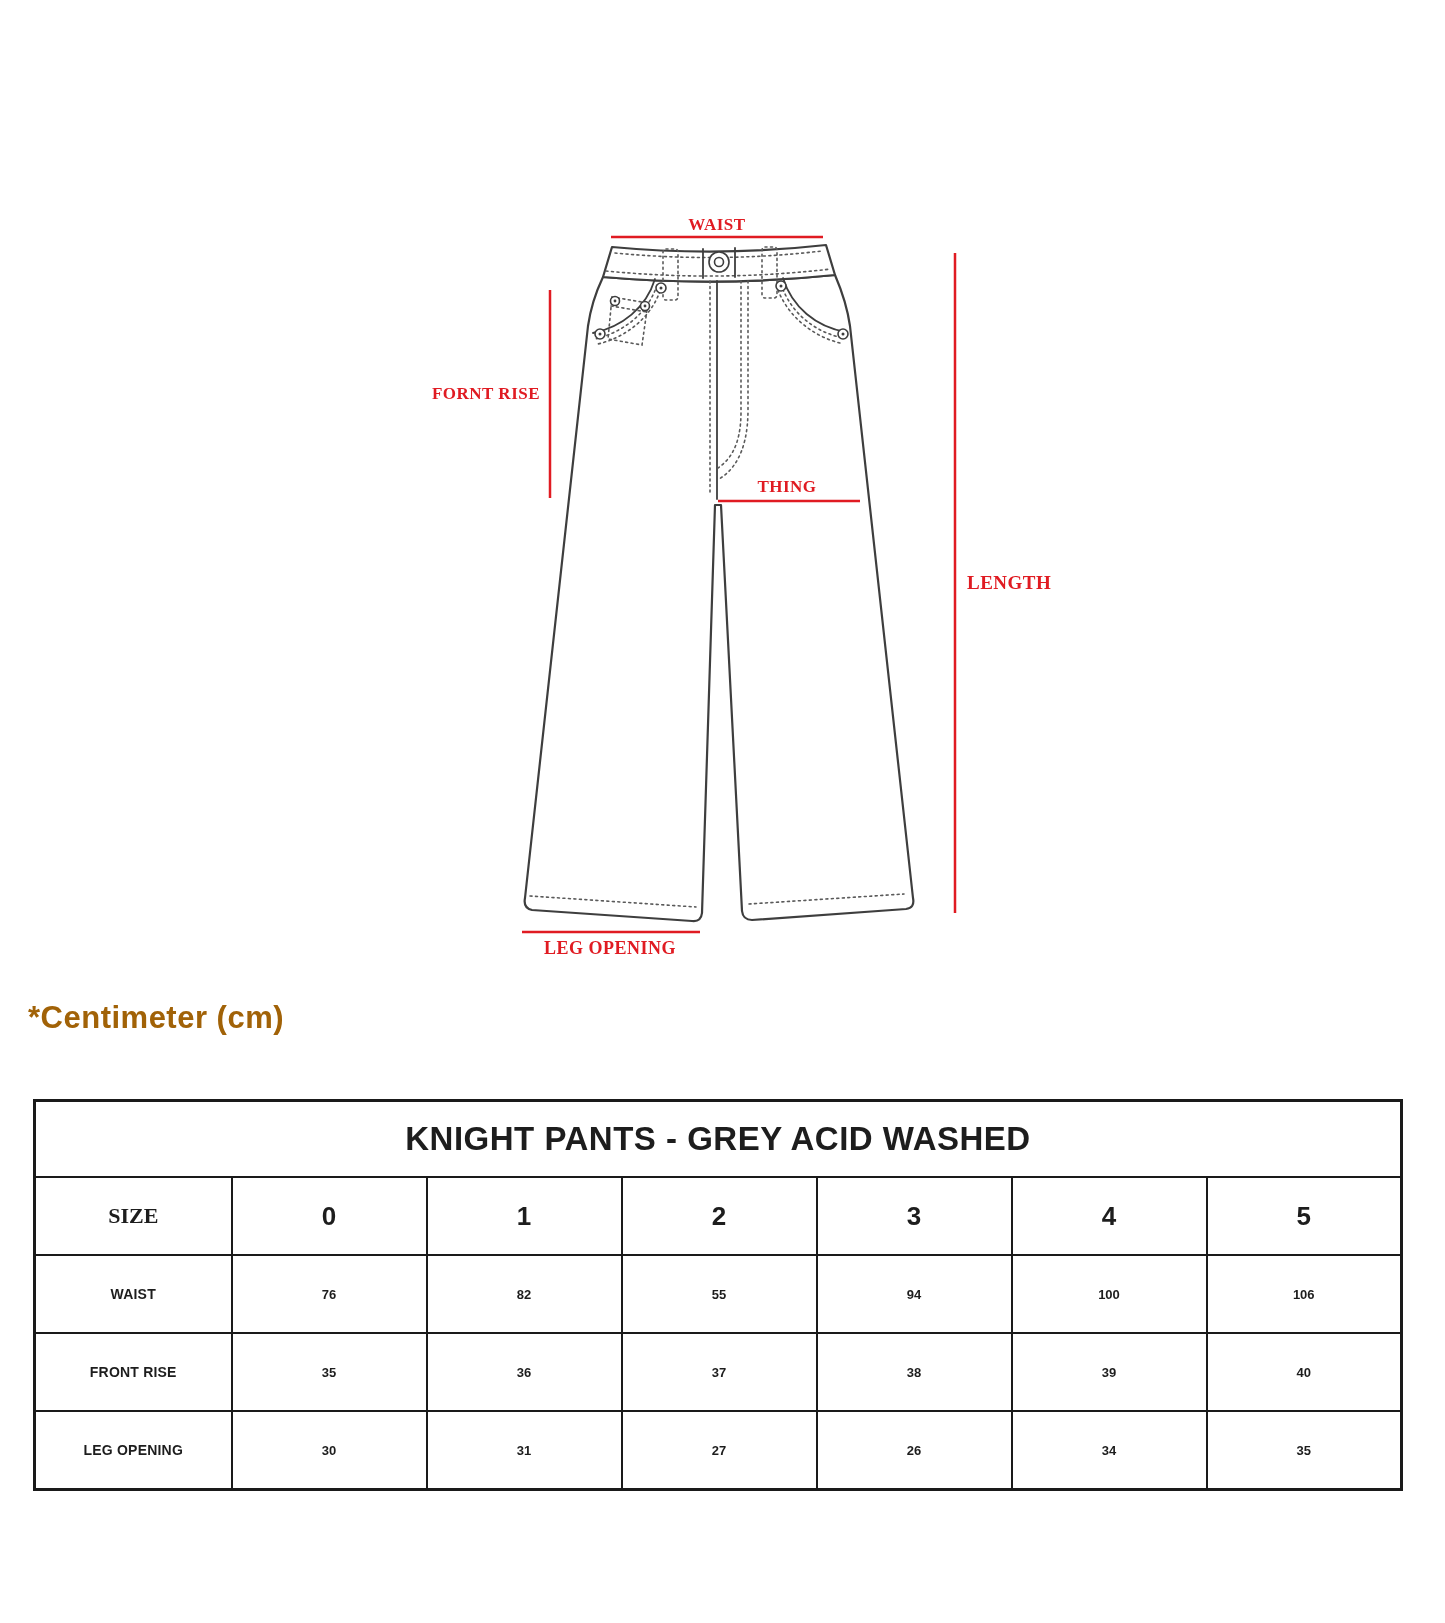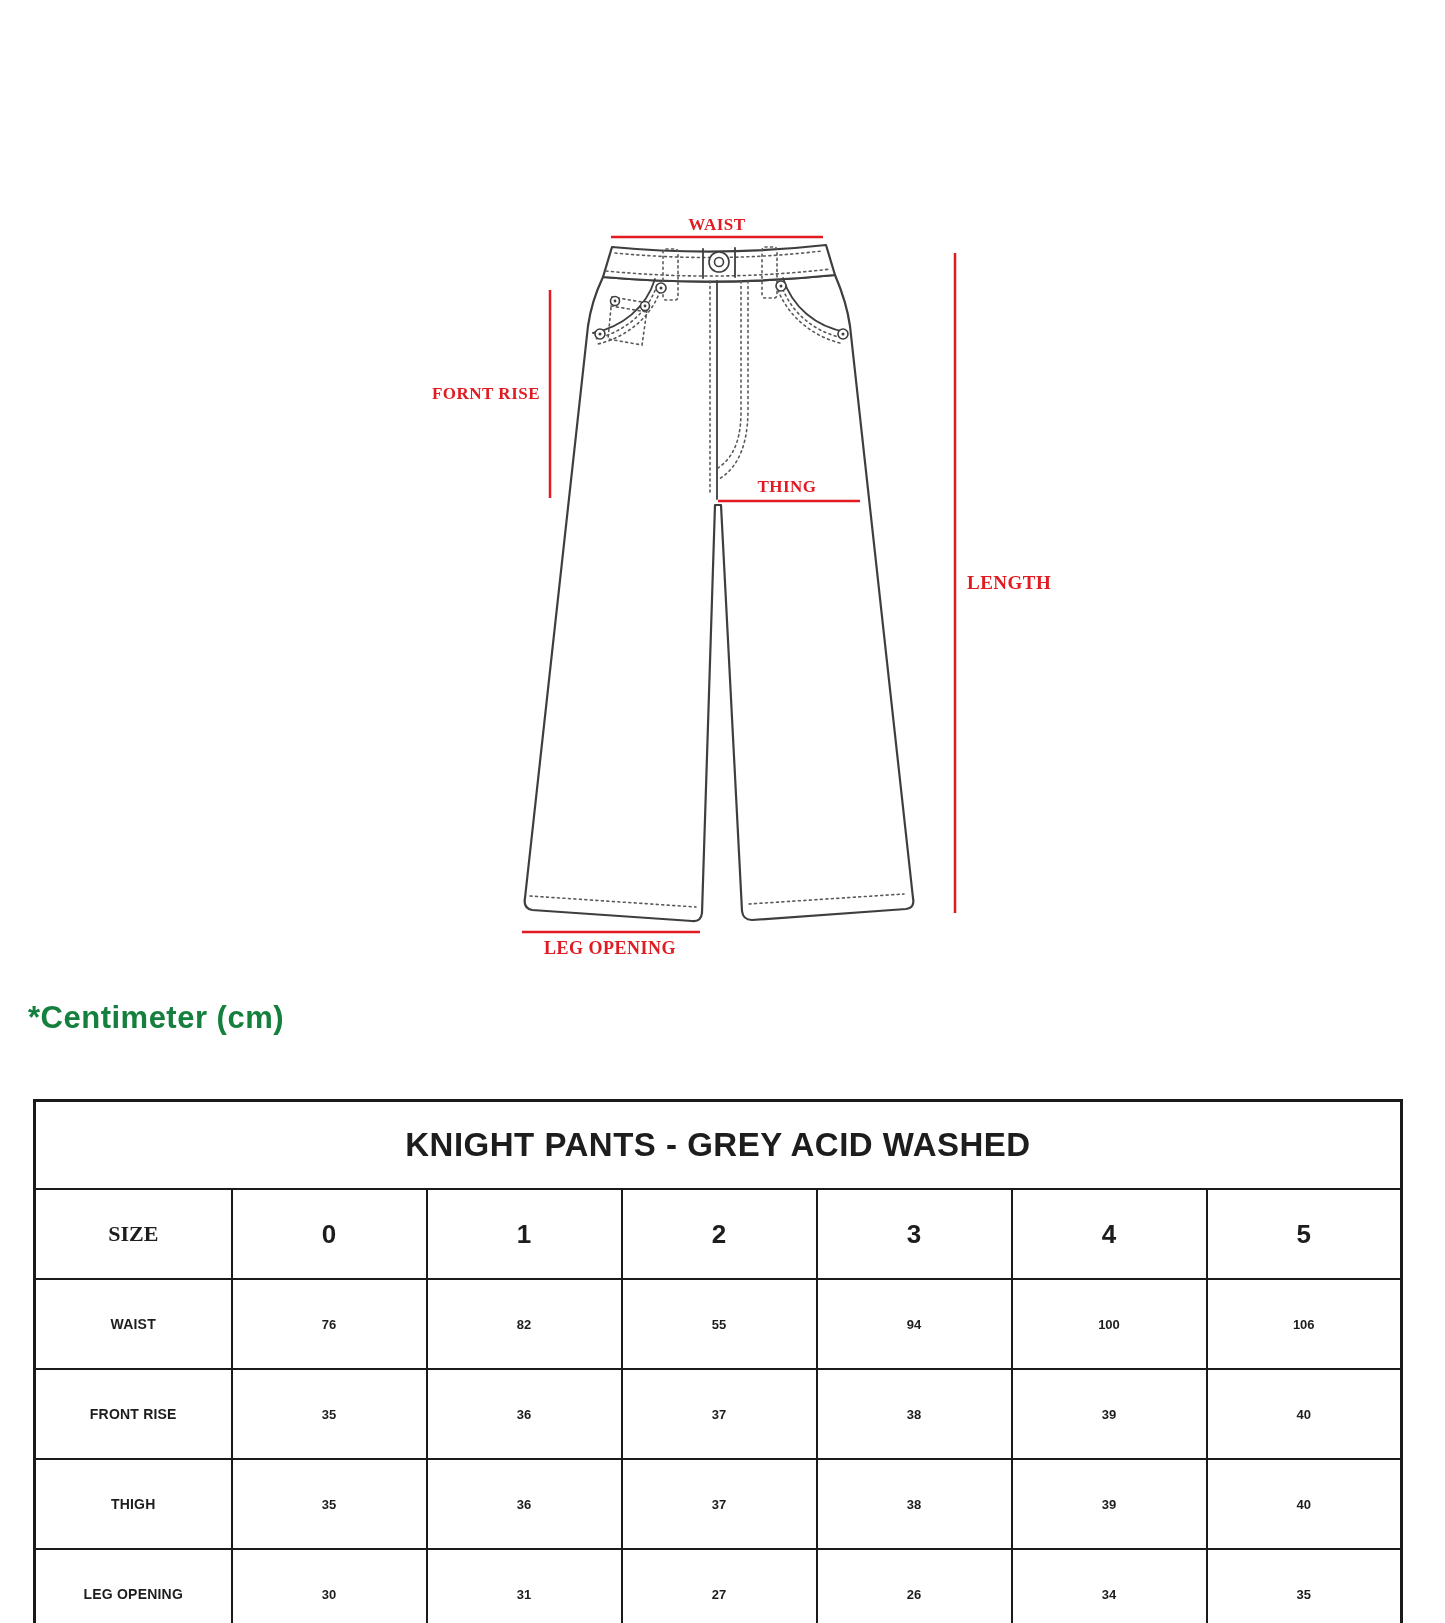--- a/index.html
+++ b/index.html
@@ -1,24 +1,24 @@
 <!DOCTYPE html>
 <html><head>
 <meta charset="utf-8">
 <style>
   html,body{margin:0;padding:0;background:#ffffff;}
   .page{position:relative;width:1445px;height:1623px;background:#ffffff;
         font-family:"Liberation Sans",sans-serif;overflow:hidden;border-radius:14px;}
   .diagram-svg{position:absolute;left:0;top:0;display:block;}
   .unit-note{position:absolute;left:28px;top:1000px;font-size:31px;font-weight:bold;
-             color:#15803d;letter-spacing:.5px;}
+             color:#a16207;letter-spacing:.5px;}
   table.size-chart{position:absolute;left:33px;top:1099px;width:1370px;
                    border-collapse:collapse;table-layout:fixed;border:3px solid #1a1a1a;}
   .size-chart td{border:2px solid #1a1a1a;text-align:center;vertical-align:middle;
-                 color:#1d1d1d;background:#ffffff;padding:14px;}
+                 color:#1d1d1d;background:#ffffff;padding:8px;}
   .title-cell{height:58px;font-size:33px;font-weight:bold;letter-spacing:.5px;}
   .size-row td{height:60px;}
   .size-label{font-size:22px;font-weight:bold;font-family:Liberation Serif, serif;}
   .size-num{font-size:26px;font-weight:bold;}
   .measure-row td{height:60px;}
   .row-label{font-size:14px;font-weight:bold;letter-spacing:.2px;}
   .cell-val{font-size:13px;font-weight:bold;}
   .red-label{font-family:"Liberation Serif",serif;font-weight:bold;fill:#e01b22;letter-spacing:.5px;}
   .redline{stroke:#e01b22;stroke-width:2.5;fill:none;}
   .art{stroke:#3e3e3e;stroke-width:2.2;fill:#ffffff;stroke-linejoin:round;stroke-linecap:round;}
@@ -153,29 +153,20 @@
       <tr class="measure-row">
         <td class="row-label">FRONT RISE</td>
         <td class="cell-val">35</td>
         <td class="cell-val">36</td>
         <td class="cell-val">37</td>
         <td class="cell-val">38</td>
         <td class="cell-val">39</td>
         <td class="cell-val">40</td>
       </tr>
       <tr class="measure-row">
-        <td class="row-label">THIGH</td>
-        <td class="cell-val">35</td>
-        <td class="cell-val">36</td>
-        <td class="cell-val">37</td>
-        <td class="cell-val">38</td>
-        <td class="cell-val">39</td>
-        <td class="cell-val">40</td>
-      </tr>
-      <tr class="measure-row">
         <td class="row-label">LEG OPENING</td>
         <td class="cell-val">30</td>
         <td class="cell-val">31</td>
         <td class="cell-val">27</td>
         <td class="cell-val">26</td>
         <td class="cell-val">34</td>
         <td class="cell-val">35</td>
       </tr>
     </tbody>
   </table>

